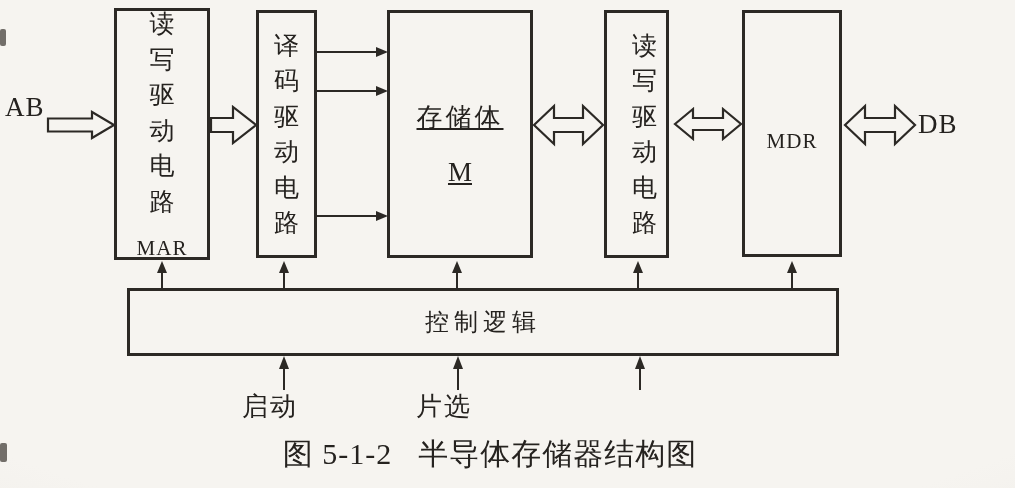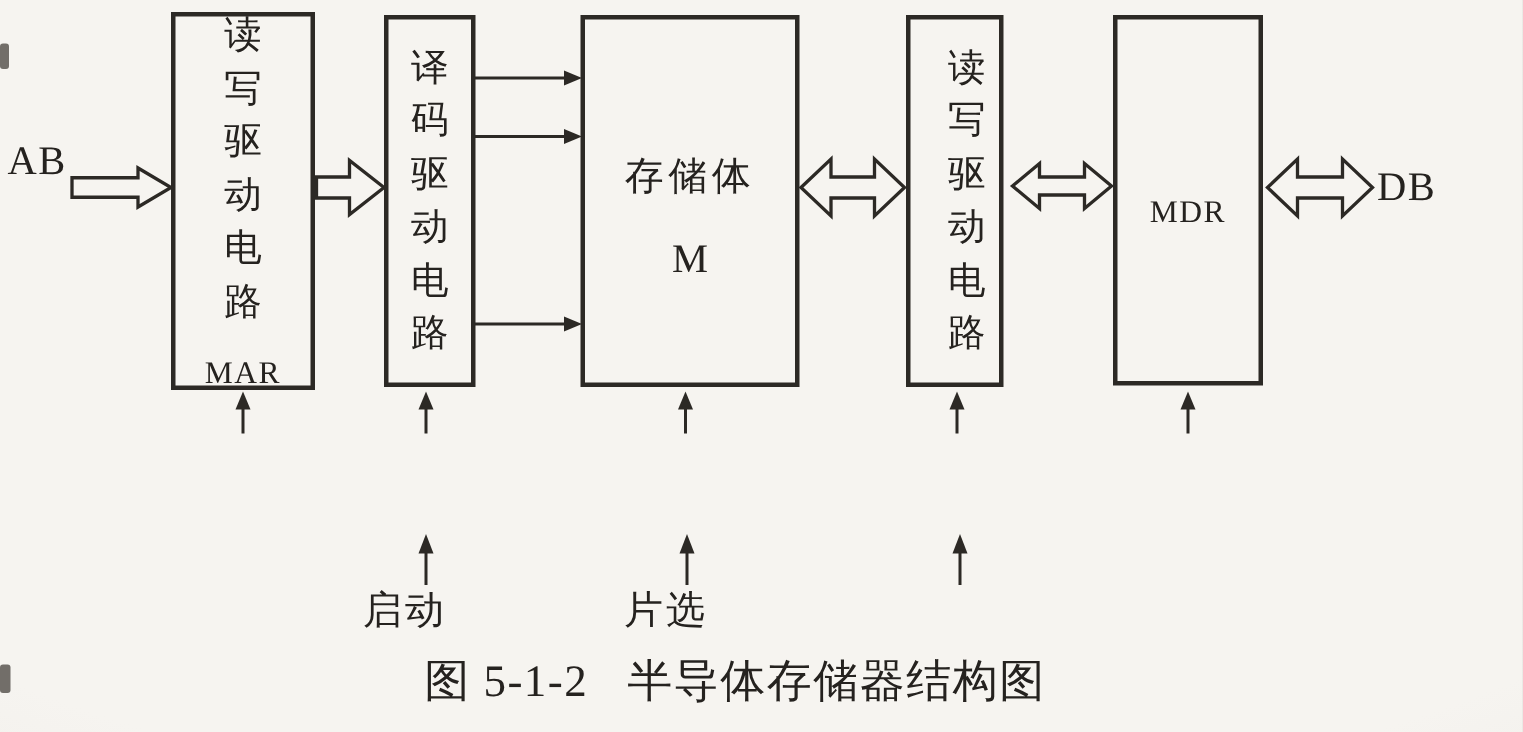--- a/index.html
+++ b/index.html
@@ -44,21 +44,21 @@
     letter-spacing: 0;
   }
   .abbr {
     font-size: 21px;
     line-height: 1.2;
     margin-top: 17px;
     letter-spacing: 1px;
   }
   .block-mar    { left: 114px; top: 8px;  width: 96px;  height: 252px; }
   .block-dec    { left: 256px; top: 10px; width: 61px;  height: 248px; }
-  .block-mem    { left: 387px; top: 10px; width: 146px; height: 248px; padding-top: 20px; }
+  .block-mem    { left: 387px; top: 10px; width: 146px; height: 248px; padding-top: 20px; text-decoration: underline; }
   .block-rw     { left: 604px; top: 10px; width: 65px;  height: 248px; padding-left: 16px; }
   .block-mdr    { left: 742px; top: 10px; width: 100px; height: 247px; }
   .block-ctrl   { left: 127px; top: 288px; width: 712px; height: 68px; }
   .mem-label  { font-size: 26px; letter-spacing: 3px; }
   .mem-abbr   { font-size: 27px; margin-top: 22px; }
   .ctrl-label { font-size: 24px; letter-spacing: 5px; }
   .bus-label {
     position: absolute;
     font-size: 27px;
     z-index: 2;
@@ -181,20 +181,23 @@
   </div>
 
   <div class="block block-rw">
     <span class="vstack">读写驱动电路</span>
   </div>
 
   <div class="block block-mdr">
     <span class="abbr">MDR</span>
   </div>
 
+  <div class="block block-ctrl">
+    <span class="ctrl-label">控制逻辑</span>
+  </div>
 
   <div class="bus-label bus-ab">AB</div>
   <div class="bus-label bus-db">DB</div>
 
   <div class="input-label in-start">启动</div>
   <div class="input-label in-cs">片选</div>
 
   <div class="caption">
     <span class="cap-no">图 5-1-2</span><span>半导体存储器结构图</span>
   </div>

